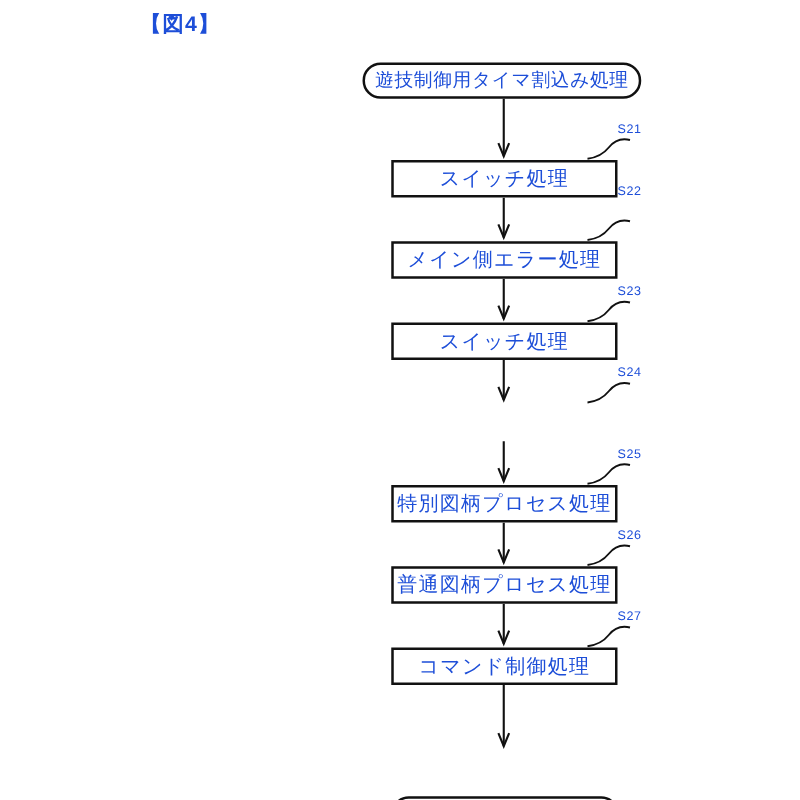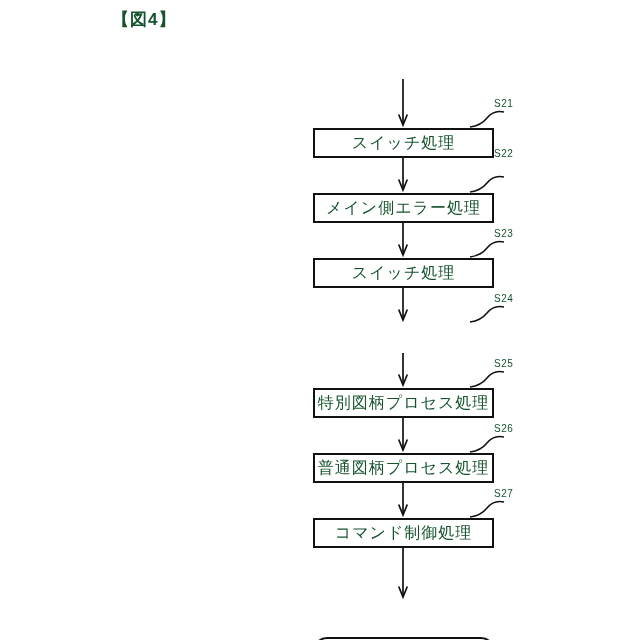--- a/index.html
+++ b/index.html
@@ -6,21 +6,21 @@
     margin: 0;
     padding: 0;
     background: #ffffff;
   }
   .canvas {
     position: relative;
     width: 640px;
     height: 640px;
     background: #ffffff;
     font-family: "Liberation Sans", "DejaVu Sans", sans-serif;
-    color: #14532d;
+    color: #1d4ed8;
     overflow: hidden;
   }
   .fig-title {
     position: absolute;
     left: 112px;
     top: 8px;
     font-size: 17px;
     font-weight: 600;
     letter-spacing: 1px;
     white-space: nowrap;
@@ -132,20 +132,21 @@
 
     <path stroke-width="1.5" d="M 470 127 c 8 -1 13 -4 17 -9 s 9 -8 17 -6"></path>
     <path stroke-width="1.5" d="M 470 192 c 8 -1 13 -4 17 -9 s 9 -8 17 -6"></path>
     <path stroke-width="1.5" d="M 470 257 c 8 -1 13 -4 17 -9 s 9 -8 17 -6"></path>
     <path stroke-width="1.5" d="M 470 322 c 8 -1 13 -4 17 -9 s 9 -8 17 -6"></path>
     <path stroke-width="1.5" d="M 470 387 c 8 -1 13 -4 17 -9 s 9 -8 17 -6"></path>
     <path stroke-width="1.5" d="M 470 452 c 8 -1 13 -4 17 -9 s 9 -8 17 -6"></path>
     <path stroke-width="1.5" d="M 470 517 c 8 -1 13 -4 17 -9 s 9 -8 17 -6"></path>
   </svg>
 
+  <div class="terminal start">遊技制御用タイマ割込み処理</div>
 
   <div class="pbox" style="top:128px">スイッチ処理</div>
   <div class="slabel" style="top:96px">S21</div>
 
   <div class="pbox" style="top:193px">メイン側エラー処理</div>
   <div class="slabel" style="top:146px">S22</div>
 
   <div class="pbox" style="top:258px">スイッチ処理</div>
   <div class="slabel" style="top:226px">S23</div>
 

